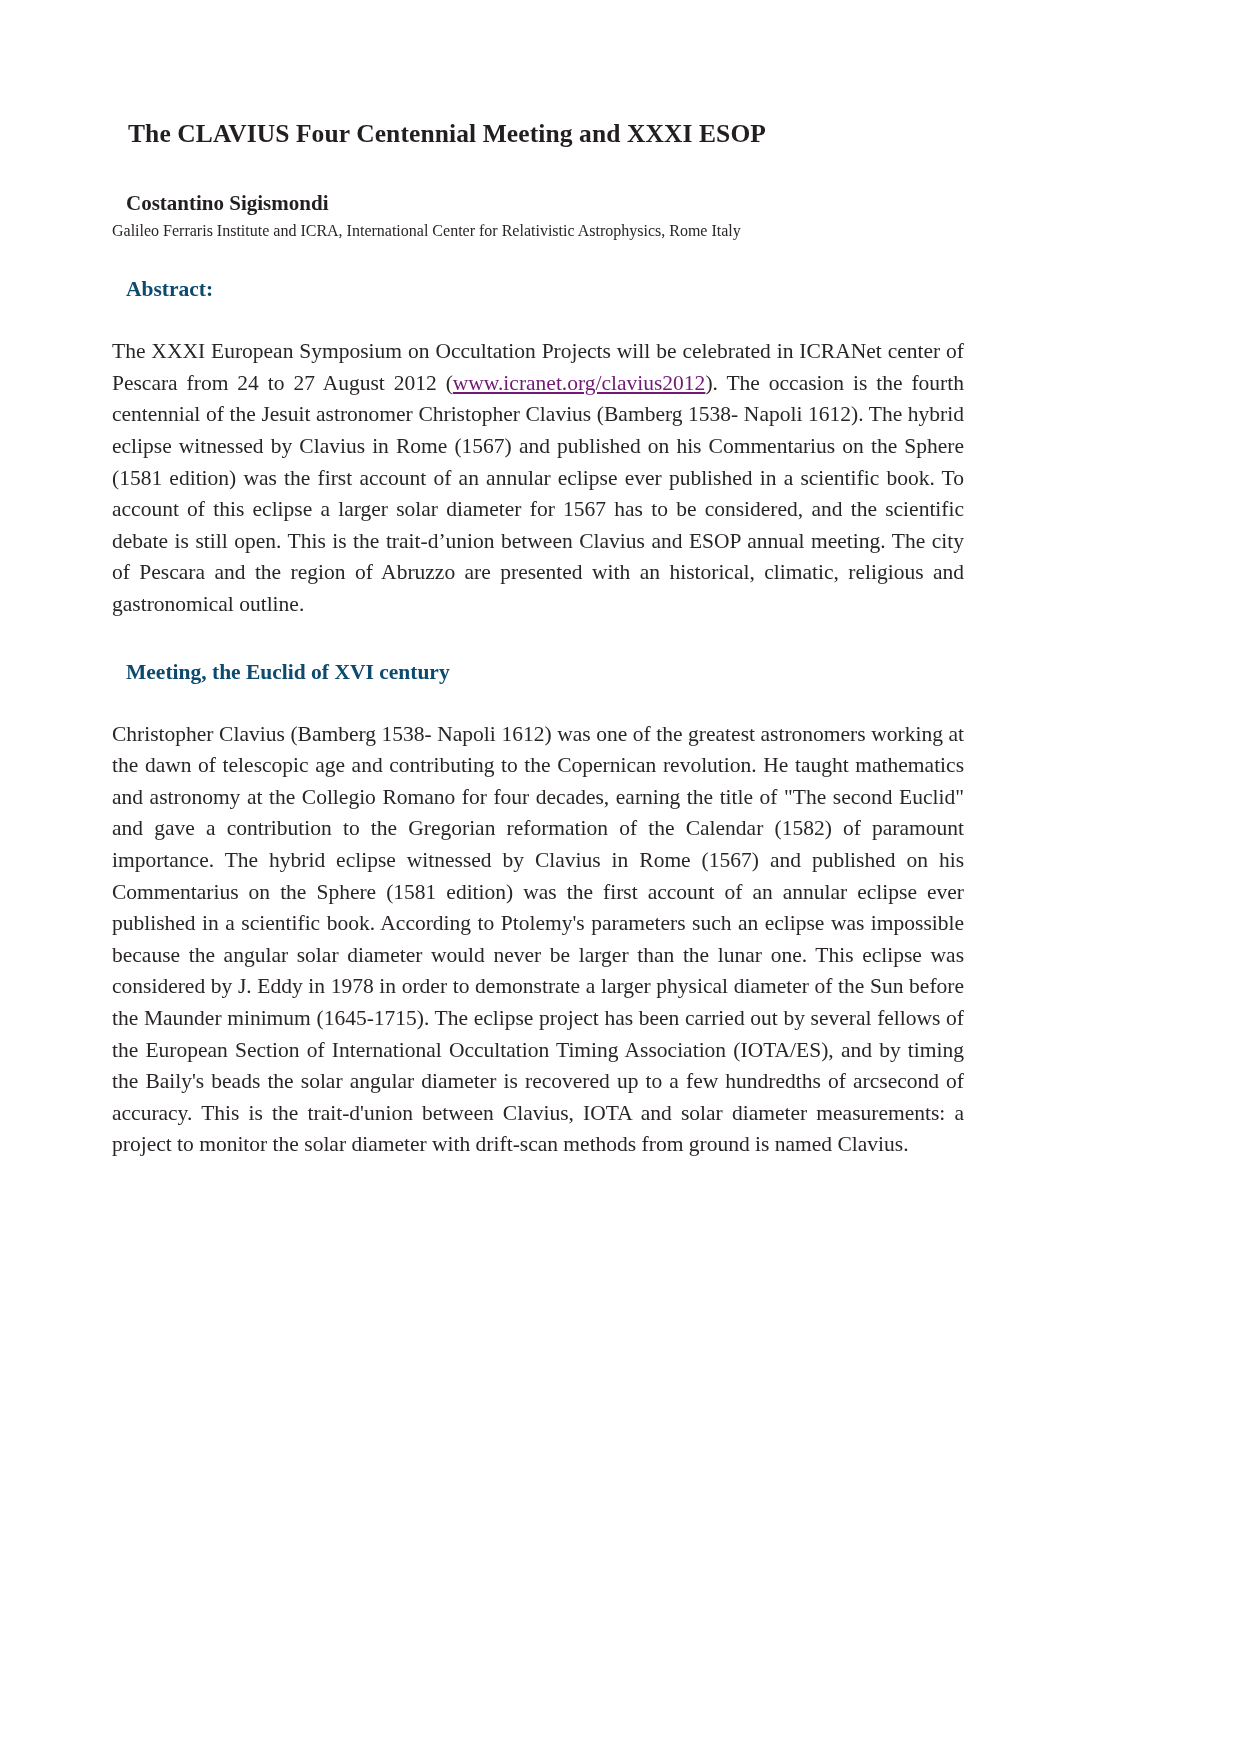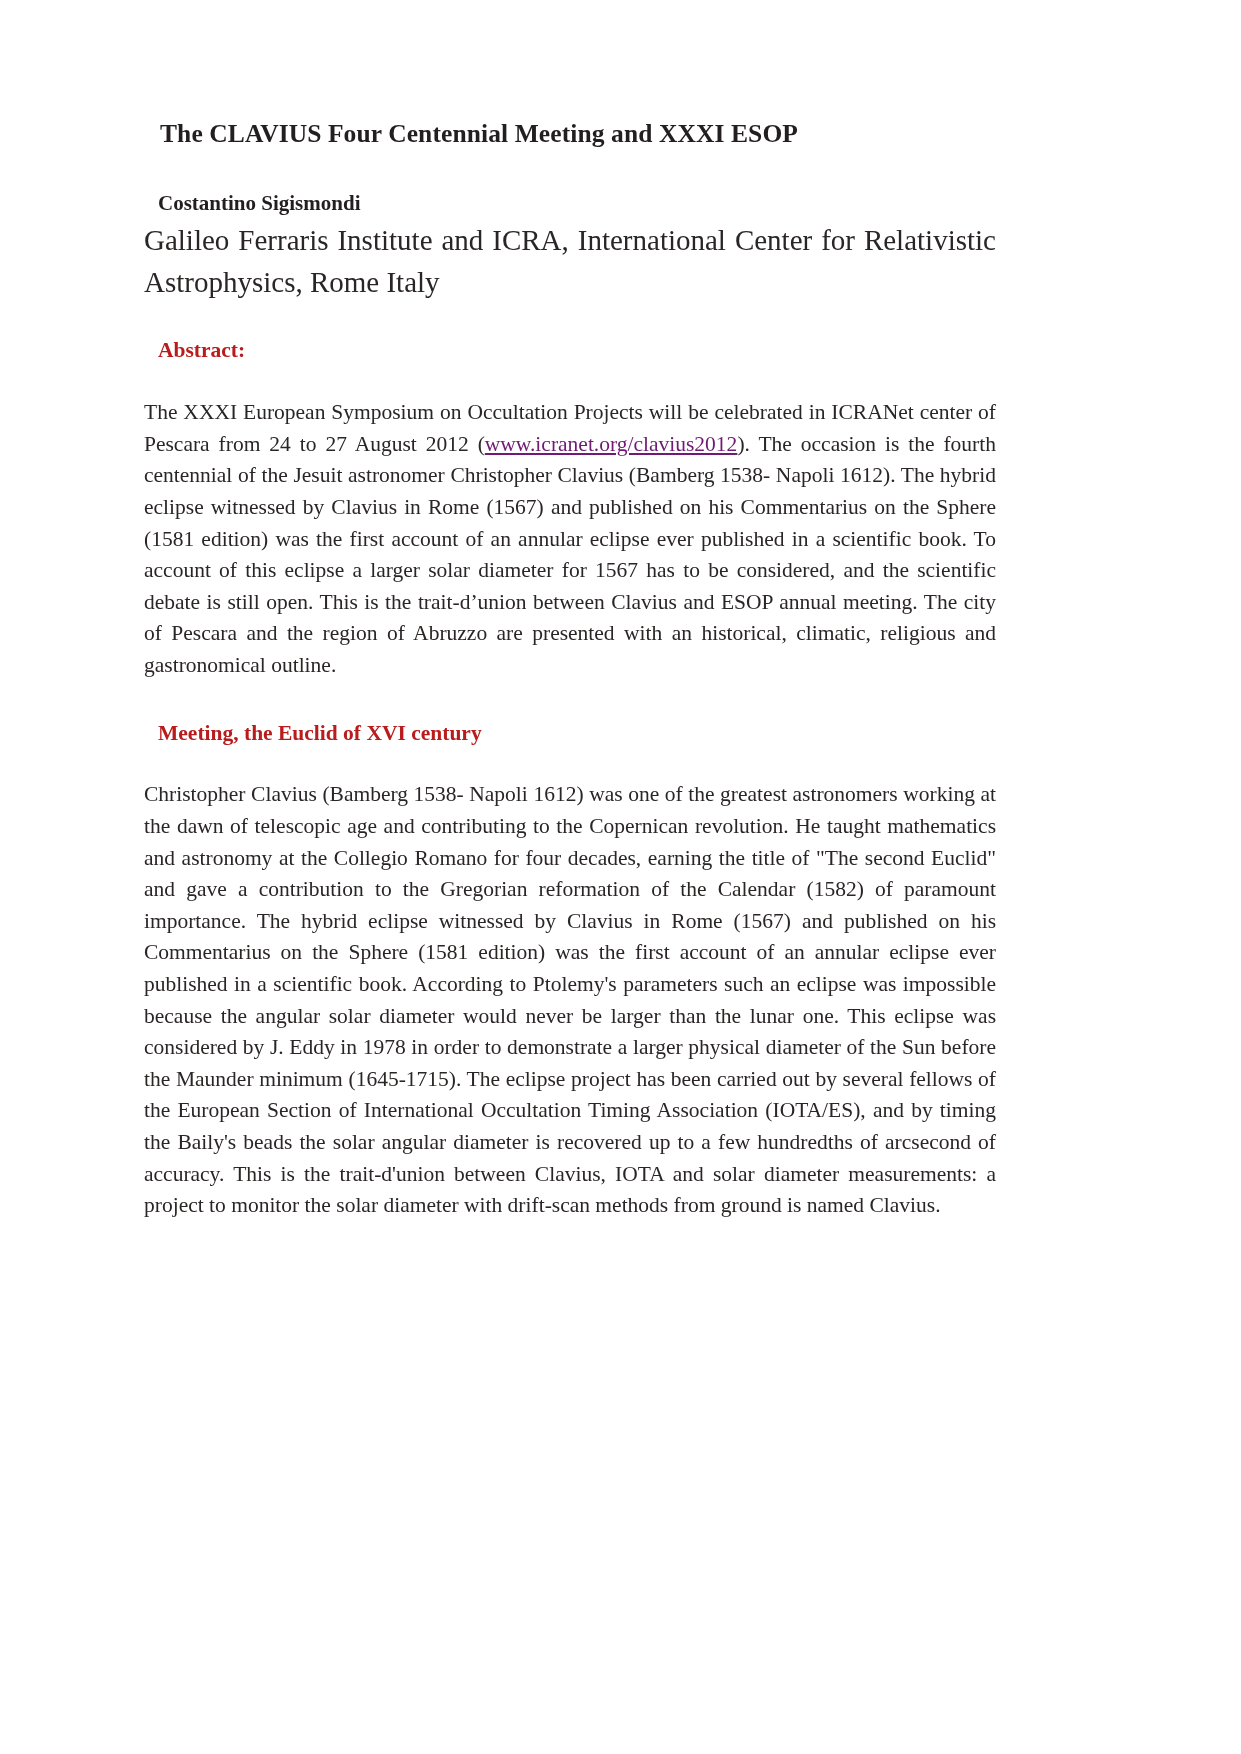--- a/index.html
+++ b/index.html
@@ -18,53 +18,53 @@
     position: relative;
     width: 1241px;
     height: 1754px;
     background: #ffffff;
     box-sizing: border-box;
     padding: 0;
     overflow: hidden;
   }
   .content {
     position: absolute;
-    left: 144px;
+    left: 112px;
     top: 118px;
     width: 852px;
   }
   .doc-title {
     font-size: 25.5px;
     font-weight: bold;
     line-height: 1.25;
     letter-spacing: 0.1px;
     margin: 0 0 40px 16px;
     color: #231f20;
   }
   .author-name {
     font-size: 21px;
     font-weight: bold;
     line-height: 1.3;
     margin: 0 0 2px 14px;
     color: #231f20;
   }
   .affiliation {
-    font-size: 29px;
+    font-size: 16px;
     line-height: 1.45;
     text-align: justify;
     text-justify: inter-word;
     margin: 0 0 34px 0;
     color: #2b2626;
   }
   .section-heading {
     font-size: 21.5px;
     font-weight: bold;
     line-height: 1.3;
     margin: 0 0 32px 14px;
-    color: #b91c1c;
+    color: #0c4a6e;
   }
   .heading-gap-top {
     margin-top: 38px;
   }
   p.body-text {
     font-size: 21.5px;
     line-height: 1.47;
     text-align: justify;
     text-justify: inter-word;
     margin: 0 0 26px 0;

